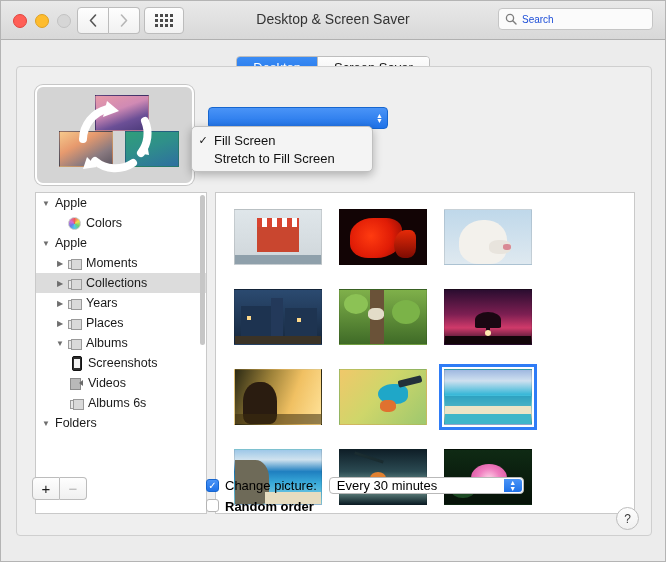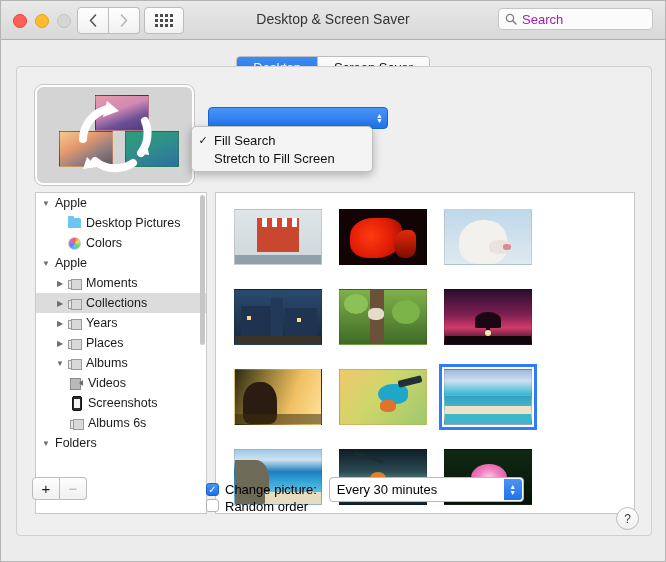--- a/index.html
+++ b/index.html
@@ -32,21 +32,21 @@
     background:linear-gradient(to bottom,#fefefe,#f1f1f1);border:1px solid #bcbcbc;
     border-radius:4px;display:flex;align-items:center;justify-content:center;}
   .dotgrid{display:grid;grid-template-columns:repeat(4,3px);grid-template-rows:repeat(3,3px);
     gap:2px;}
   .dotgrid i{width:3px;height:3px;background:#4a4a4a;display:block;}
   .wintitle{position:absolute;left:0;right:0;top:10px;text-align:center;
     font-size:14px;color:#333;font-weight:400;}
   .search{position:absolute;right:12px;top:7px;width:155px;height:22px;
     background:#fbfbfb;border:1px solid #c5c5c5;border-radius:4px;
     display:flex;align-items:center;padding:0 6px;box-sizing:border-box;}
-  .search .ph{color:#a21caf;font-size:13px;margin-left:5px;}
+  .search .ph{color:#1d4ed8;font-size:10px;margin-left:5px;}
 
   
   .tabsrow{height:30px;display:flex;align-items:center;justify-content:center;
     background:#ececec;padding-top:13px;}
   .tabs{display:flex;border:1px solid #bdbdbd;border-radius:4px;overflow:hidden;
     box-shadow:0 1px 0 rgba(0,0,0,.05);}
   .tab{padding:3px 16px 4px;font-size:13px;background:linear-gradient(to bottom,#fdfdfd,#f0f0f0);
     color:#1a1a1a;border-right:1px solid #bdbdbd;}
   .tab:last-child{border-right:none;}
   .tab.active{background:linear-gradient(to bottom,#3b8cf4,#1f72e8);color:#fff;}
@@ -138,28 +138,28 @@
     border:1px solid #bcbcbc;display:flex;align-items:center;justify-content:center;
     font-size:15px;line-height:1;color:#1a1a1a;}
   .pmbtn:first-child{border-radius:4px 0 0 4px;}
   .pmbtn:last-child{border-radius:0 4px 4px 0;border-left:none;color:#b0b0b0;}
   .cpline{position:absolute;left:190px;top:6px;display:flex;align-items:center;}
   .cbx{width:13px;height:13px;border-radius:3px;border:1px solid #b5b5b5;
     background:#fff;display:flex;align-items:center;justify-content:center;
     font-size:10px;color:#fff;box-sizing:border-box;}
   .cbx.on{background:linear-gradient(to bottom,#4a94f7,#1f72e8);border-color:#1766cf;}
   .cplabel{margin-left:6px;font-size:13px;}
-  .select{margin-left:12px;width:195px;height:25px;background:#fff;
+  .select{margin-left:12px;width:195px;height:17px;background:#fff;
     border:1px solid #b9b9b9;border-radius:4px;display:flex;align-items:center;
     box-sizing:border-box;padding-left:7px;font-size:13px;position:relative;}
   .stepper{position:absolute;right:1px;top:1px;bottom:1px;width:18px;
     background:linear-gradient(to bottom,#4a94f7,#1f72e8);border-radius:0 3px 3px 0;
     display:flex;flex-direction:column;align-items:center;justify-content:center;
     color:#fff;font-size:7px;line-height:6px;}
-  .roline{position:absolute;left:190px;top:28px;display:flex;align-items:flex-start;}
+  .roline{position:absolute;left:190px;top:28px;display:flex;align-items:flex-start;font-weight:bold;}
   .helpbtn{position:absolute;right:13px;top:36px;width:21px;height:21px;border-radius:50%;
     background:linear-gradient(to bottom,#fdfdfd,#f0f0f0);border:1px solid #bcbcbc;
     display:flex;align-items:center;justify-content:center;font-size:12px;color:#3a3a3a;}
 </style>
 </head>
 <body>
 
 <div class="window">
 
   <div class="titlebar">
@@ -239,27 +239,20 @@
     </div>
 
     <div class="sidebar">
       <div class="srow ind1">
         <span class="tri">▼</span>
         <span class="lbl">Apple</span>
       </div>
       <div class="srow ind2">
         <span class="tri none">▸</span>
         <span class="ico">
-            <span class="folder"></span>
-          </span>
-        <span class="lbl">Desktop Pictures</span>
-      </div>
-      <div class="srow ind2">
-        <span class="tri none">▸</span>
-        <span class="ico">
             <span class="wheel"></span>
           </span>
         <span class="lbl">Colors</span>
       </div>
       <div class="srow ind1">
         <span class="tri">▼</span>
         <span class="lbl">Apple</span>
       </div>
       <div class="srow ind2">
         <span class="tri">▶</span>
@@ -306,32 +299,32 @@
         <span class="ico">
             <span class="stack">
               <i></i>
               <i></i>
             </span>
           </span>
         <span class="lbl">Albums</span>
       </div>
       <div class="srow ind3">
         <span class="ico">
+            <span class="phone"></span>
+          </span>
+        <span class="lbl">Screenshots</span>
+      </div>
+      <div class="srow ind3">
+        <span class="ico">
           <span class="vidico">
               <i></i>
               <span class="vidtri"></span>
             </span>
         </span>
         <span class="lbl">Videos</span>
-      </div>
-      <div class="srow ind3">
-        <span class="ico">
-            <span class="phone"></span>
-          </span>
-        <span class="lbl">Screenshots</span>
       </div>
       <div class="srow ind3">
         <span class="ico">
             <span class="stack">
               <i></i>
               <i></i>
             </span>
           </span>
         <span class="lbl">Albums 6s</span>
       </div>
@@ -432,21 +425,21 @@
             </div>
           </div>
 
       </div>
     </div>
   </div>
 
   <div class="menu">
     <div class="mitem">
       <span class="mcheck">✓</span>
-      <span>Fill Search</span>
+      <span>Fill Screen</span>
     </div>
     <div class="mitem">
       <span class="mcheck"></span>
       <span>Stretch to Fill Screen</span>
     </div>
   </div>
 
   <div class="bottom">
     <div class="pmgrp">
       <div class="pmbtn">+</div>

